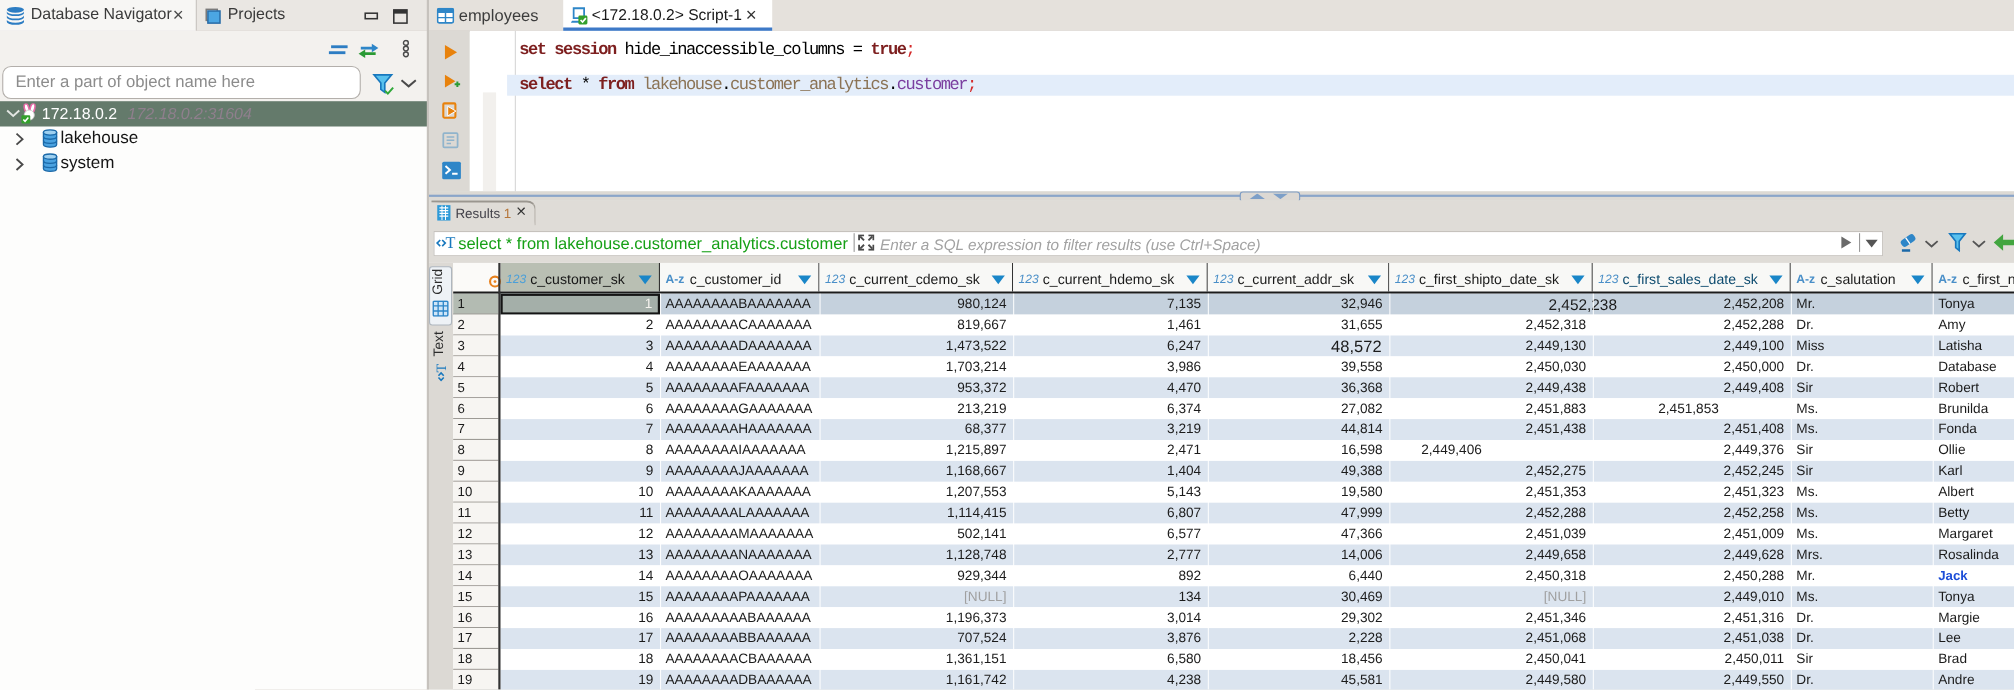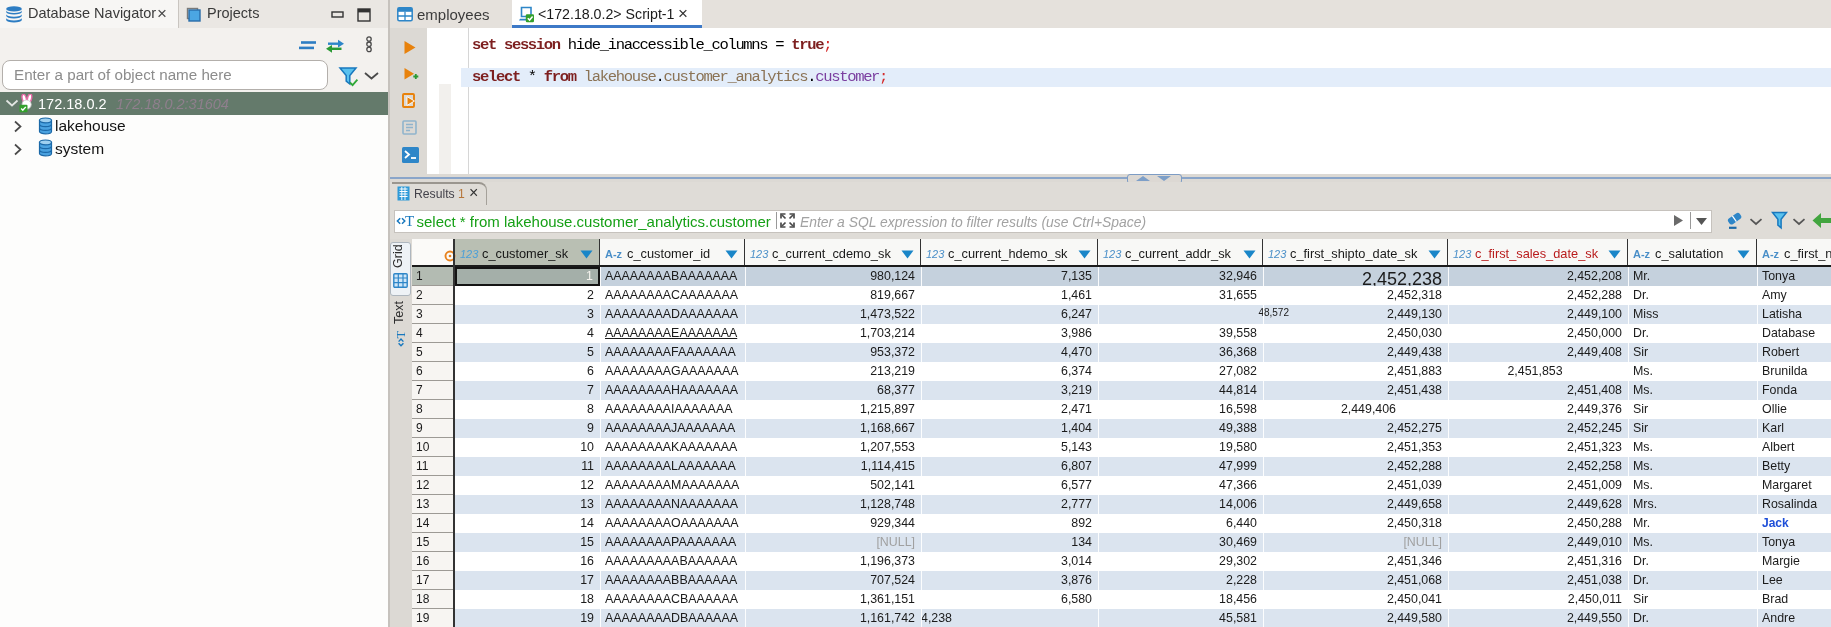--- a/index.html
+++ b/index.html
@@ -234,21 +234,21 @@
       <path d="M0.5 0.5 h12 l-6 8 z" fill="#1a86c8"></path>
     </svg>
 <div class="ab" style="left:873px;top:0;width:185px;height:25.5px;background:#f8f8f6;border-right:1px solid #333;box-sizing:border-box;"></div>
 <div class="ab" style="left:878px;top:8.5px;font-size:11px;color:#4a8fc8;font-style:italic;">123</div>
 <div class="ab" style="left:900px;top:7px;font-size:12.8px;color:#1a1a1a;white-space:nowrap;">c_first_shipto_date_sk</div>
 <svg class="ab" style="left:1038px;top:10.5px" width="13" height="9" viewBox="0 0 13 9">
       <path d="M0.5 0.5 h12 l-6 8 z" fill="#1a86c8"></path>
     </svg>
 <div class="ab" style="left:1058px;top:0;width:180px;height:25.5px;background:#f8f8f6;border-right:1px solid #333;box-sizing:border-box;"></div>
 <div class="ab" style="left:1063px;top:8.5px;font-size:11px;color:#4a8fc8;font-style:italic;">123</div>
-<div class="ab" style="left:1085px;top:7px;font-size:12.8px;color:#b91c1c;white-space:nowrap;">c_first_sales_date_sk</div>
+<div class="ab" style="left:1085px;top:7px;font-size:12.8px;color:#0c4a6e;white-space:nowrap;">c_first_sales_date_sk</div>
 <svg class="ab" style="left:1218px;top:10.5px" width="13" height="9" viewBox="0 0 13 9">
       <path d="M0.5 0.5 h12 l-6 8 z" fill="#1a86c8"></path>
     </svg>
 <div class="ab" style="left:1238px;top:0;width:129px;height:25.5px;background:#f8f8f6;border-right:1px solid #333;box-sizing:border-box;"></div>
 <div class="ab" style="left:1243px;top:8.5px;font-size:11px;color:#4a8fc8;font-weight:bold;">A-z</div>
 <div class="ab" style="left:1265px;top:7px;font-size:12.8px;color:#1a1a1a;white-space:nowrap;">c_salutation</div>
 <svg class="ab" style="left:1347px;top:10.5px" width="13" height="9" viewBox="0 0 13 9">
       <path d="M0.5 0.5 h12 l-6 8 z" fill="#1a86c8"></path>
     </svg>
 <div class="ab" style="left:1367px;top:0;width:75px;height:25.5px;background:#f8f8f6;border-right:1px solid #333;box-sizing:border-box;"></div>
@@ -262,21 +262,21 @@
 <div class="ab" style="left:22px;top:25.5px;width:1419px;height:2px;background:#1b1b1b;"></div>
 <div class="ab" style="left:22px;top:27.50px;width:41px;height:19.00px;background:#b3bbb2;border-bottom:1px solid #9d9a95;box-sizing:border-box;"></div>
 <div class="ab" style="left:26px;top:29.70px;font-size:12px;color:#1b1b1b;">1</div>
 <div class="ab" style="left:65px;top:27.50px;width:1376px;height:19.00px;background:#c5d1dd;"></div>
 <div class="ab" style="left:65.0px;top:27.50px;width:145px;height:19.00px;background:#a4afa9;border:2px solid #141414;box-sizing:border-box;"></div>
 <div class="ab" style="left:65.0px;top:29.90px;width:138px;text-align:right;font-size:12.4px;color:#f5f3ee;">1</div>
 <div class="ab" style="left:215.0px;top:29.90px;font-size:12.4px;color:#1b1b1b;white-space:nowrap;">AAAAAAAABAAAAAAA</div>
 <div class="ab" style="left:355.0px;top:29.90px;width:170px;text-align:right;font-size:12.4px;color:#1b1b1b;white-space:nowrap;">980,124</div>
 <div class="ab" style="left:531.0px;top:29.90px;width:171px;text-align:right;font-size:12.4px;color:#1b1b1b;white-space:nowrap;">7,135</div>
 <div class="ab" style="left:708.0px;top:29.90px;width:159px;text-align:right;font-size:12.4px;color:#1b1b1b;white-space:nowrap;">32,946</div>
-<div class="ab" style="left:873.0px;top:29.90px;width:179px;text-align:right;font-size:18px;color:#1b1b1b;white-space:nowrap;">2,452,238</div>
+<div class="ab" style="left:901px;top:29.90px;width:179px;text-align:right;font-size:14px;color:#1b1b1b;white-space:nowrap;">2,452,238</div>
 <div class="ab" style="left:1058.0px;top:29.90px;width:174px;text-align:right;font-size:12.4px;color:#1b1b1b;white-space:nowrap;">2,452,208</div>
 <div class="ab" style="left:1243.0px;top:29.90px;font-size:12.4px;color:#1b1b1b;white-space:nowrap;">Mr.</div>
 <div class="ab" style="left:1372.0px;top:29.90px;font-size:12.4px;color:#1b1b1b;white-space:nowrap;">Tonya</div>
 <div class="ab" style="left:22px;top:46.50px;width:41px;height:19.00px;background:#f7f5f2;border-bottom:1px solid #9d9a95;box-sizing:border-box;"></div>
 <div class="ab" style="left:26px;top:48.70px;font-size:12px;color:#1b1b1b;">2</div>
 <div class="ab" style="left:65px;top:46.50px;width:1376px;height:19.00px;background:#ffffff;"></div>
 <div class="ab" style="left:65.0px;top:48.90px;width:139px;text-align:right;font-size:12.4px;color:#1b1b1b;white-space:nowrap;">2</div>
 <div class="ab" style="left:215.0px;top:48.90px;font-size:12.4px;color:#1b1b1b;white-space:nowrap;">AAAAAAAACAAAAAAA</div>
 <div class="ab" style="left:355.0px;top:48.90px;width:170px;text-align:right;font-size:12.4px;color:#1b1b1b;white-space:nowrap;">819,667</div>
 <div class="ab" style="left:531.0px;top:48.90px;width:171px;text-align:right;font-size:12.4px;color:#1b1b1b;white-space:nowrap;">1,461</div>
@@ -285,30 +285,30 @@
 <div class="ab" style="left:1058.0px;top:48.90px;width:174px;text-align:right;font-size:12.4px;color:#1b1b1b;white-space:nowrap;">2,452,288</div>
 <div class="ab" style="left:1243.0px;top:48.90px;font-size:12.4px;color:#1b1b1b;white-space:nowrap;">Dr.</div>
 <div class="ab" style="left:1372.0px;top:48.90px;font-size:12.4px;color:#1b1b1b;white-space:nowrap;">Amy</div>
 <div class="ab" style="left:22px;top:65.50px;width:41px;height:19.00px;background:#f7f5f2;border-bottom:1px solid #9d9a95;box-sizing:border-box;"></div>
 <div class="ab" style="left:26px;top:67.70px;font-size:12px;color:#1b1b1b;">3</div>
 <div class="ab" style="left:65px;top:65.50px;width:1376px;height:19.00px;background:#dbe4ef;"></div>
 <div class="ab" style="left:65.0px;top:67.90px;width:139px;text-align:right;font-size:12.4px;color:#1b1b1b;white-space:nowrap;">3</div>
 <div class="ab" style="left:215.0px;top:67.90px;font-size:12.4px;color:#1b1b1b;white-space:nowrap;">AAAAAAAADAAAAAAA</div>
 <div class="ab" style="left:355.0px;top:67.90px;width:170px;text-align:right;font-size:12.4px;color:#1b1b1b;white-space:nowrap;">1,473,522</div>
 <div class="ab" style="left:531.0px;top:67.90px;width:171px;text-align:right;font-size:12.4px;color:#1b1b1b;white-space:nowrap;">6,247</div>
-<div class="ab" style="left:708.0px;top:67.90px;width:159px;text-align:right;font-size:10px;color:#1b1b1b;white-space:nowrap;padding-left:32px;">48,572</div>
+<div class="ab" style="left:675px;top:67.90px;width:159px;text-align:right;font-size:15px;color:#1b1b1b;white-space:nowrap;padding-left:32px;">48,572</div>
 <div class="ab" style="left:873.0px;top:67.90px;width:179px;text-align:right;font-size:12.4px;color:#1b1b1b;white-space:nowrap;">2,449,130</div>
 <div class="ab" style="left:1058.0px;top:67.90px;width:174px;text-align:right;font-size:12.4px;color:#1b1b1b;white-space:nowrap;">2,449,100</div>
 <div class="ab" style="left:1243.0px;top:67.90px;font-size:12.4px;color:#1b1b1b;white-space:nowrap;">Miss</div>
 <div class="ab" style="left:1372.0px;top:67.90px;font-size:12.4px;color:#1b1b1b;white-space:nowrap;">Latisha</div>
 <div class="ab" style="left:22px;top:84.50px;width:41px;height:19.00px;background:#f7f5f2;border-bottom:1px solid #9d9a95;box-sizing:border-box;"></div>
 <div class="ab" style="left:26px;top:86.70px;font-size:12px;color:#1b1b1b;">4</div>
 <div class="ab" style="left:65px;top:84.50px;width:1376px;height:19.00px;background:#ffffff;"></div>
 <div class="ab" style="left:65.0px;top:86.90px;width:139px;text-align:right;font-size:12.4px;color:#1b1b1b;white-space:nowrap;">4</div>
-<div class="ab" style="left:215.0px;top:86.90px;font-size:12.4px;color:#1b1b1b;white-space:nowrap;text-decoration:underline;">AAAAAAAAEAAAAAAA</div>
+<div class="ab" style="left:215.0px;top:86.90px;font-size:12.4px;color:#1b1b1b;white-space:nowrap;">AAAAAAAAEAAAAAAA</div>
 <div class="ab" style="left:355.0px;top:86.90px;width:170px;text-align:right;font-size:12.4px;color:#1b1b1b;white-space:nowrap;">1,703,214</div>
 <div class="ab" style="left:531.0px;top:86.90px;width:171px;text-align:right;font-size:12.4px;color:#1b1b1b;white-space:nowrap;">3,986</div>
 <div class="ab" style="left:708.0px;top:86.90px;width:159px;text-align:right;font-size:12.4px;color:#1b1b1b;white-space:nowrap;">39,558</div>
 <div class="ab" style="left:873.0px;top:86.90px;width:179px;text-align:right;font-size:12.4px;color:#1b1b1b;white-space:nowrap;">2,450,030</div>
 <div class="ab" style="left:1058.0px;top:86.90px;width:174px;text-align:right;font-size:12.4px;color:#1b1b1b;white-space:nowrap;">2,450,000</div>
 <div class="ab" style="left:1243.0px;top:86.90px;font-size:12.4px;color:#1b1b1b;white-space:nowrap;">Dr.</div>
 <div class="ab" style="left:1372.0px;top:86.90px;font-size:12.4px;color:#1b1b1b;white-space:nowrap;">Database</div>
 <div class="ab" style="left:22px;top:103.50px;width:41px;height:19.00px;background:#f7f5f2;border-bottom:1px solid #9d9a95;box-sizing:border-box;"></div>
 <div class="ab" style="left:26px;top:105.70px;font-size:12px;color:#1b1b1b;">5</div>
 <div class="ab" style="left:65px;top:103.50px;width:1376px;height:19.00px;background:#dbe4ef;"></div>
@@ -346,21 +346,21 @@
 <div class="ab" style="left:1243.0px;top:143.90px;font-size:12.4px;color:#1b1b1b;white-space:nowrap;">Ms.</div>
 <div class="ab" style="left:1372.0px;top:143.90px;font-size:12.4px;color:#1b1b1b;white-space:nowrap;">Fonda</div>
 <div class="ab" style="left:22px;top:160.50px;width:41px;height:19.00px;background:#f7f5f2;border-bottom:1px solid #9d9a95;box-sizing:border-box;"></div>
 <div class="ab" style="left:26px;top:162.70px;font-size:12px;color:#1b1b1b;">8</div>
 <div class="ab" style="left:65px;top:160.50px;width:1376px;height:19.00px;background:#ffffff;"></div>
 <div class="ab" style="left:65.0px;top:162.90px;width:139px;text-align:right;font-size:12.4px;color:#1b1b1b;white-space:nowrap;">8</div>
 <div class="ab" style="left:215.0px;top:162.90px;font-size:12.4px;color:#1b1b1b;white-space:nowrap;">AAAAAAAAIAAAAAAA</div>
 <div class="ab" style="left:355.0px;top:162.90px;width:170px;text-align:right;font-size:12.4px;color:#1b1b1b;white-space:nowrap;">1,215,897</div>
 <div class="ab" style="left:531.0px;top:162.90px;width:171px;text-align:right;font-size:12.4px;color:#1b1b1b;white-space:nowrap;">2,471</div>
 <div class="ab" style="left:708.0px;top:162.90px;width:159px;text-align:right;font-size:12.4px;color:#1b1b1b;white-space:nowrap;">16,598</div>
-<div class="ab" style="left:827px;top:162.90px;width:179px;text-align:right;font-size:12.4px;color:#1b1b1b;white-space:nowrap;">2,449,406</div>
+<div class="ab" style="left:902px;top:162.90px;width:179px;text-align:left;font-size:12.4px;color:#1b1b1b;white-space:nowrap;">2,449,406</div>
 <div class="ab" style="left:1058.0px;top:162.90px;width:174px;text-align:right;font-size:12.4px;color:#1b1b1b;white-space:nowrap;">2,449,376</div>
 <div class="ab" style="left:1243.0px;top:162.90px;font-size:12.4px;color:#1b1b1b;white-space:nowrap;">Sir</div>
 <div class="ab" style="left:1372.0px;top:162.90px;font-size:12.4px;color:#1b1b1b;white-space:nowrap;">Ollie</div>
 <div class="ab" style="left:22px;top:179.50px;width:41px;height:19.00px;background:#f7f5f2;border-bottom:1px solid #9d9a95;box-sizing:border-box;"></div>
 <div class="ab" style="left:26px;top:181.70px;font-size:12px;color:#1b1b1b;">9</div>
 <div class="ab" style="left:65px;top:179.50px;width:1376px;height:19.00px;background:#dbe4ef;"></div>
 <div class="ab" style="left:65.0px;top:181.90px;width:139px;text-align:right;font-size:12.4px;color:#1b1b1b;white-space:nowrap;">9</div>
 <div class="ab" style="left:215.0px;top:181.90px;font-size:12.4px;color:#1b1b1b;white-space:nowrap;">AAAAAAAAJAAAAAAA</div>
 <div class="ab" style="left:355.0px;top:181.90px;width:170px;text-align:right;font-size:12.4px;color:#1b1b1b;white-space:nowrap;">1,168,667</div>
 <div class="ab" style="left:531.0px;top:181.90px;width:171px;text-align:right;font-size:12.4px;color:#1b1b1b;white-space:nowrap;">1,404</div>
@@ -476,21 +476,21 @@
 <div class="ab" style="left:873.0px;top:352.90px;width:179px;text-align:right;font-size:12.4px;color:#1b1b1b;white-space:nowrap;">2,450,041</div>
 <div class="ab" style="left:1058.0px;top:352.90px;width:174px;text-align:right;font-size:12.4px;color:#1b1b1b;white-space:nowrap;">2,450,011</div>
 <div class="ab" style="left:1243.0px;top:352.90px;font-size:12.4px;color:#1b1b1b;white-space:nowrap;">Sir</div>
 <div class="ab" style="left:1372.0px;top:352.90px;font-size:12.4px;color:#1b1b1b;white-space:nowrap;">Brad</div>
 <div class="ab" style="left:22px;top:369.50px;width:41px;height:19.00px;background:#f7f5f2;border-bottom:1px solid #9d9a95;box-sizing:border-box;"></div>
 <div class="ab" style="left:26px;top:371.70px;font-size:12px;color:#1b1b1b;">19</div>
 <div class="ab" style="left:65px;top:369.50px;width:1376px;height:19.00px;background:#dbe4ef;"></div>
 <div class="ab" style="left:65.0px;top:371.90px;width:139px;text-align:right;font-size:12.4px;color:#1b1b1b;white-space:nowrap;">19</div>
 <div class="ab" style="left:215.0px;top:371.90px;font-size:12.4px;color:#1b1b1b;white-space:nowrap;">AAAAAAAADBAAAAAA</div>
 <div class="ab" style="left:355.0px;top:371.90px;width:170px;text-align:right;font-size:12.4px;color:#1b1b1b;white-space:nowrap;">1,161,742</div>
-<div class="ab" style="left:531.0px;top:371.90px;width:171px;text-align:left;font-size:12.4px;color:#1b1b1b;white-space:nowrap;">4,238</div>
+<div class="ab" style="left:531.0px;top:371.90px;width:171px;text-align:right;font-size:12.4px;color:#1b1b1b;white-space:nowrap;">4,238</div>
 <div class="ab" style="left:708.0px;top:371.90px;width:159px;text-align:right;font-size:12.4px;color:#1b1b1b;white-space:nowrap;">45,581</div>
 <div class="ab" style="left:873.0px;top:371.90px;width:179px;text-align:right;font-size:12.4px;color:#1b1b1b;white-space:nowrap;">2,449,580</div>
 <div class="ab" style="left:1058.0px;top:371.90px;width:174px;text-align:right;font-size:12.4px;color:#1b1b1b;white-space:nowrap;">2,449,550</div>
 <div class="ab" style="left:1243.0px;top:371.90px;font-size:12.4px;color:#1b1b1b;white-space:nowrap;">Dr.</div>
 <div class="ab" style="left:1372.0px;top:371.90px;font-size:12.4px;color:#1b1b1b;white-space:nowrap;">Andre</div>
 <div class="ab" style="left:210px;top:27.5px;width:1px;height:360.5px;background:rgba(255,255,255,0.9);"></div>
 <div class="ab" style="left:355px;top:27.5px;width:1px;height:360.5px;background:rgba(255,255,255,0.9);"></div>
 <div class="ab" style="left:531px;top:27.5px;width:1px;height:360.5px;background:rgba(255,255,255,0.9);"></div>
 <div class="ab" style="left:708px;top:27.5px;width:1px;height:360.5px;background:rgba(255,255,255,0.9);"></div>
 <div class="ab" style="left:873px;top:27.5px;width:1px;height:360.5px;background:rgba(255,255,255,0.9);"></div>

